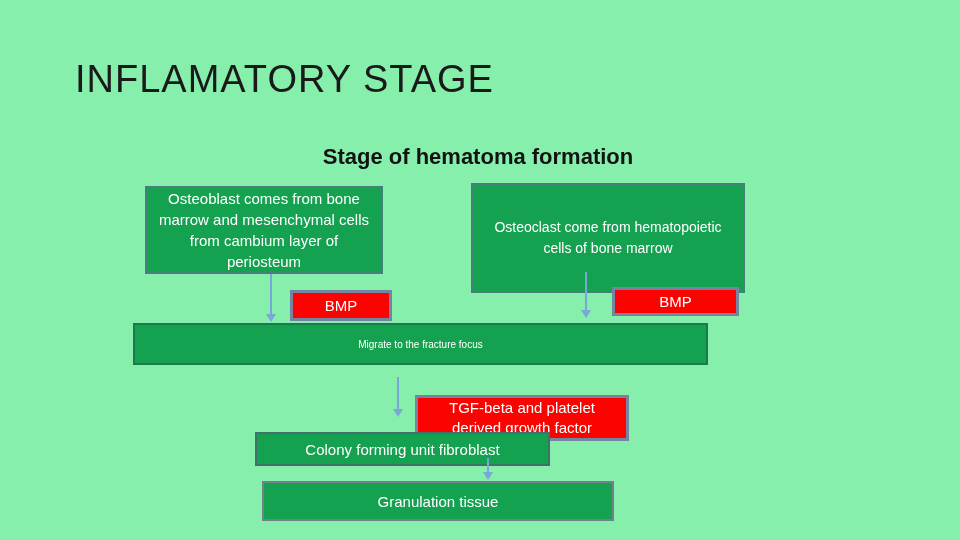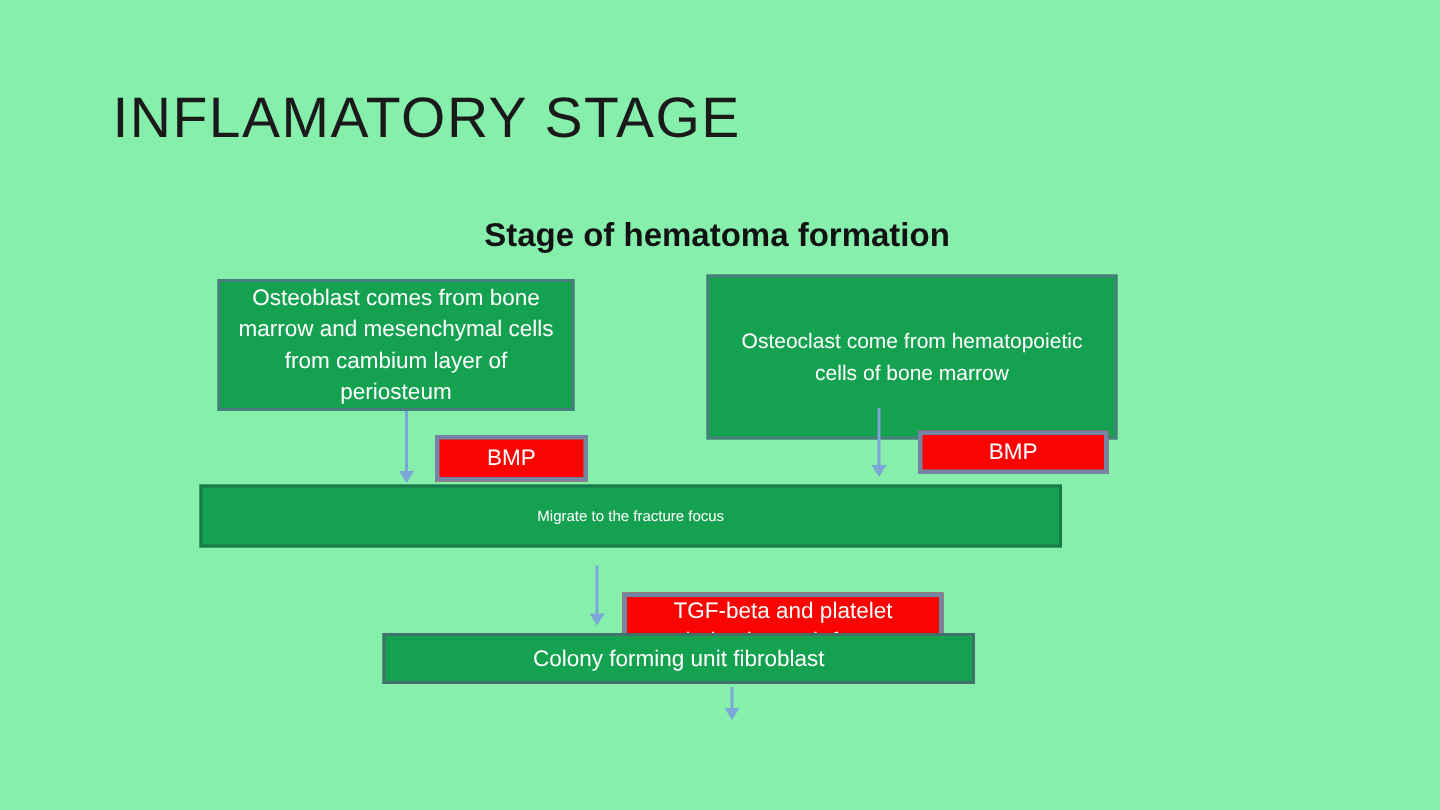--- a/index.html
+++ b/index.html
@@ -32,21 +32,21 @@
   .box-osteoclast { left:471px; top:183px; width:274px; height:110px;
     border:2px solid #4a7e7e; font-size:14px; line-height:21px; }
   .box-bmp-left  { left:290px; top:290px; width:102px; height:31px;
     border:3px solid #7584a3; font-size:15px; }
   .box-bmp-right { left:612px; top:287px; width:127px; height:29px;
     border:3px solid #7584a3; font-size:15px; }
   .box-migrate { left:133px; top:323px; width:575px; height:42px;
     border:2px solid #1a7a4e; font-size:10px; }
   .box-tgf { left:415px; top:373px; width:214px; height:46px;
     border:3px solid #7584a3; font-size:15px; line-height:20px;margin-top:22px; }
-  .box-colony { left:255px; top:422px; width:395px; height:34px;
+  .box-colony { left:255px; top:432px; width:295px; height:34px;
     border:2px solid #44706c; font-size:15px; }
   .box-granulation { left:262px; top:481px; width:352px; height:40px;
     border:2px solid #75808f; font-size:15px; }
 
   .arrow { position:absolute; width:12px; display:flex; flex-direction:column; align-items:center; }
   .arrow .shaft { width:2px; background:#7aa6d8; }
   .arrow .head {
     width:0; height:0;
     border-left:5px solid transparent;
     border-right:5px solid transparent;
@@ -93,14 +93,15 @@
 
   <div class="box red box-tgf">TGF-beta and platelet derived growth factor</div>
 
   <div class="box green box-colony">Colony forming unit fibroblast</div>
 
   <div class="arrow arrow-bottom">
     <div class="shaft"></div>
     <div class="head"></div>
   </div>
 
+  <div class="box green box-granulation">Granulation tissue</div>
 
 </div>
 
 </body></html>

